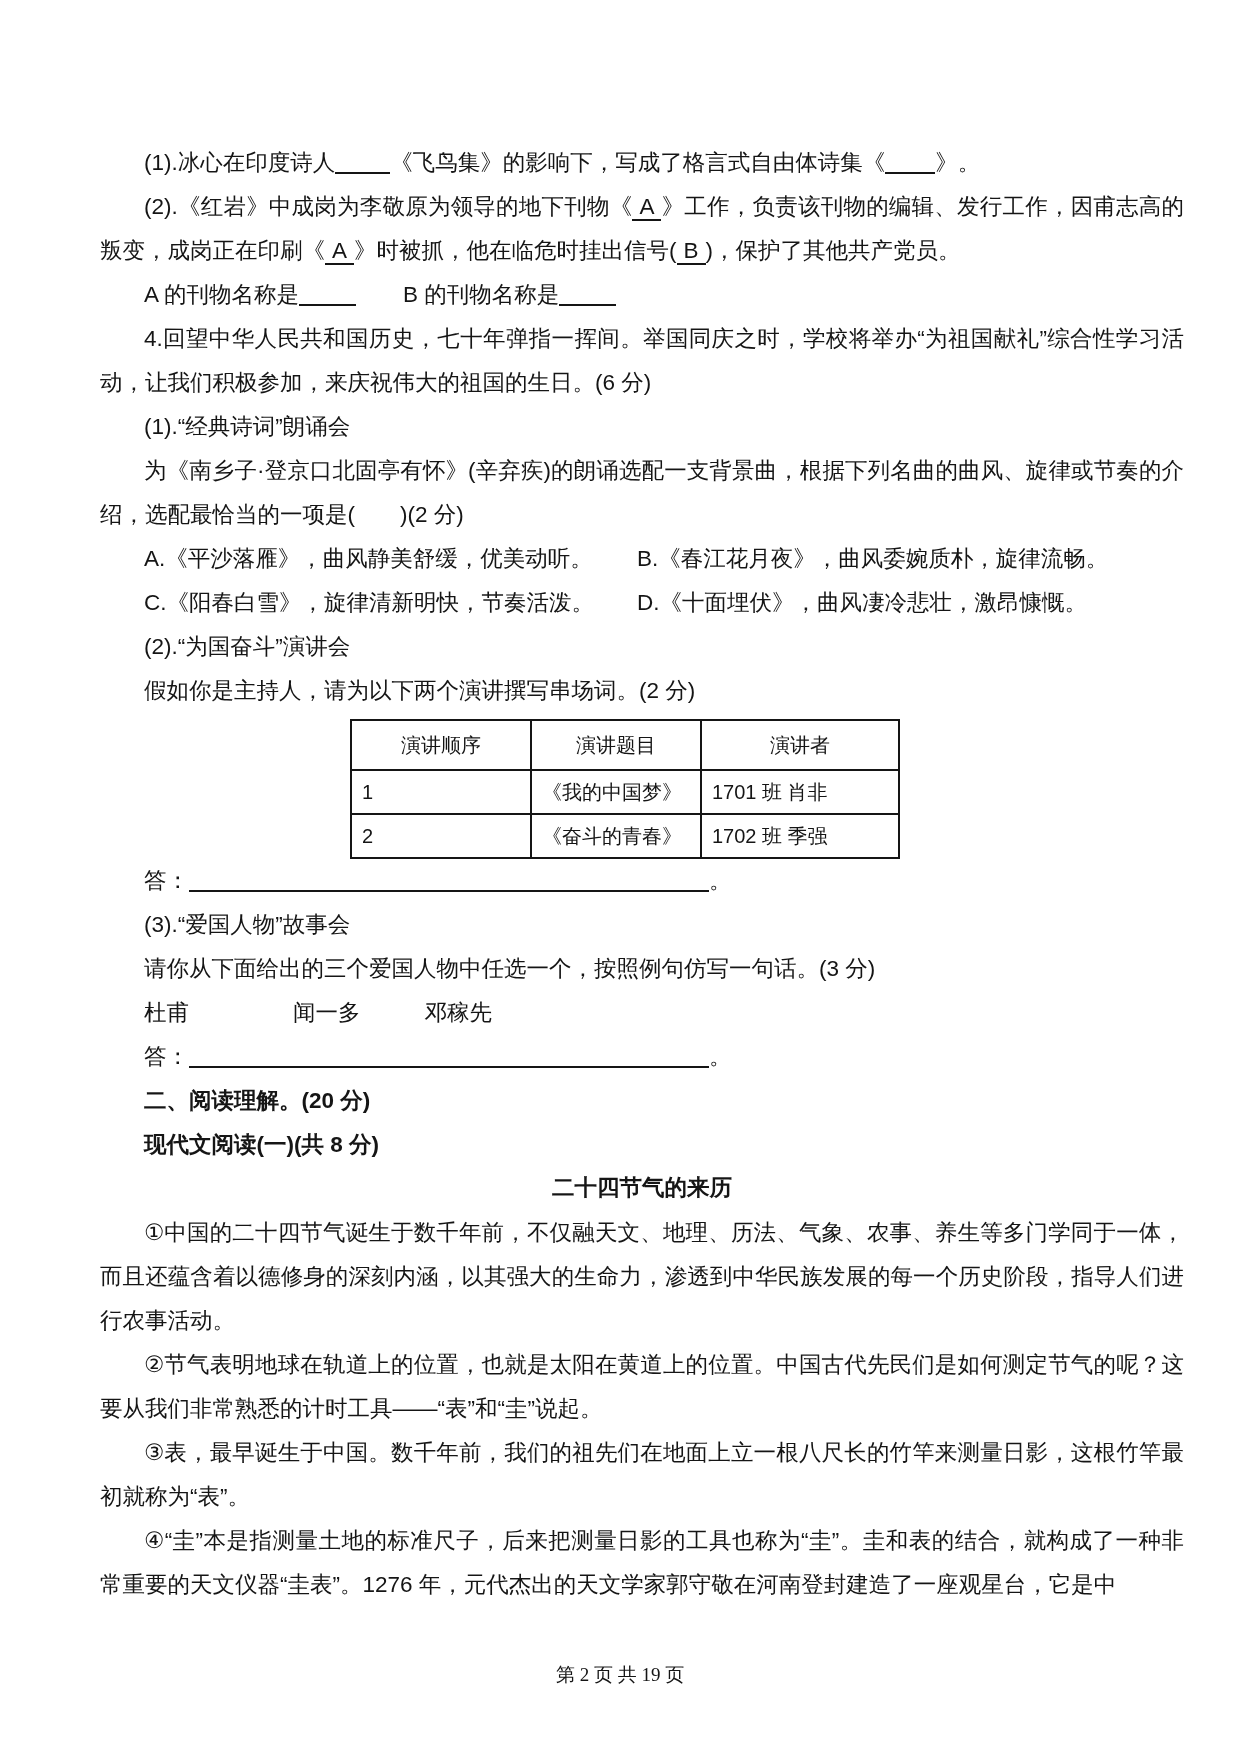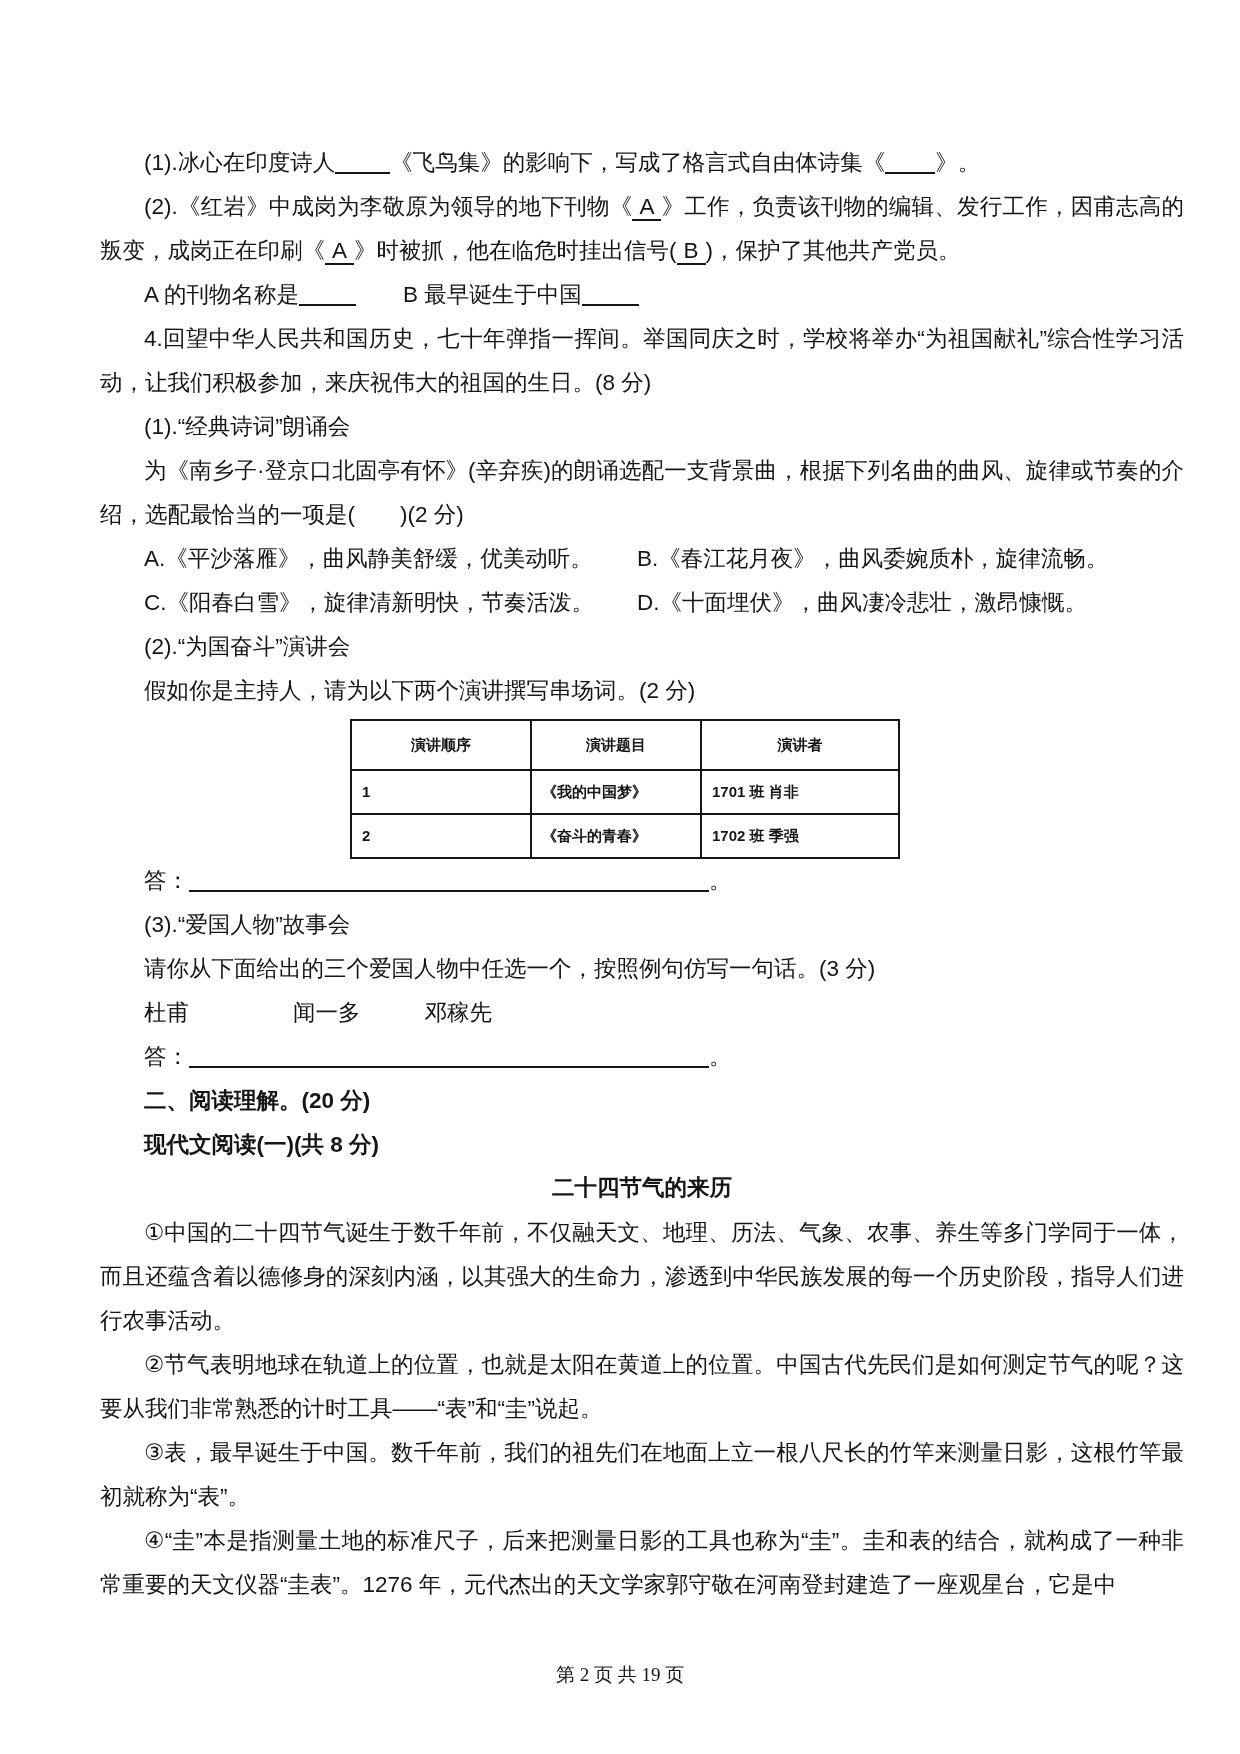--- a/index.html
+++ b/index.html
@@ -30,43 +30,43 @@
   
   .opts{display:flex;padding-left:44px;text-align:left;}
   .opts .left{flex:0 0 493px;}
   .opts .right{flex:1;}
   
   table.speech{
     border-collapse:collapse;table-layout:fixed;
     margin:6px 0 0 250px;
   }
   table.speech th,table.speech td{
-    border:2px solid #151515;font-weight:bold;
-    font-size:15px;line-height:26px;margin-left:46px;
+    border:2px solid #151515;font-weight:normal;
+    font-size:20px;line-height:26px;margin-left:46px;
   }
   table.speech th{height:46px;text-align:center;vertical-align:middle;}
   table.speech td{height:40px;padding-left:10px;text-align:left;vertical-align:middle;}
   .footer{
     position:absolute;top:1663px;left:0;width:1240px;
     text-align:center;font-size:19px;line-height:24px;
     font-family:"Liberation Serif","DejaVu Serif",serif;
   }
 </style>
 </head>
 <body>
 
 <div class="page">
 
   <p class="indent"><span>(1).冰心在印度诗人</span><span class="blank w55"></span><span>《飞鸟集》的影响下，写成了格言式自由体诗集《</span><span class="blank w50"></span><span>》。</span></p>
 
   <p class="indent"><span>(2).《红岩》中成岗为李敬原为领导的地下刊物《</span><span class="ul">A</span><span>》工作，负责该刊物的编辑、发行工作，因甫志高的叛变，成岗正在印刷《</span><span class="ul">A</span><span>》时被抓，他在临危时挂出信号(</span><span class="ul">B</span><span>)，保护了其他共产党员。</span></p>
 
-  <p class="indent"><span>A 的刊物名称是</span><span class="blank w57"></span><span class="hgap"></span><span>B 最早诞生于中国</span><span class="blank w57"></span></p>
+  <p class="indent"><span>A 的刊物名称是</span><span class="blank w57"></span><span class="hgap"></span><span>B 的刊物名称是</span><span class="blank w57"></span></p>
 
-  <p class="indent">4.回望中华人民共和国历史，七十年弹指一挥间。举国同庆之时，学校将举办“为祖国献礼”综合性学习活动，让我们积极参加，来庆祝伟大的祖国的生日。(8 分)</p>
+  <p class="indent">4.回望中华人民共和国历史，七十年弹指一挥间。举国同庆之时，学校将举办“为祖国献礼”综合性学习活动，让我们积极参加，来庆祝伟大的祖国的生日。(6 分)</p>
 
   <p class="indent">(1).“经典诗词”朗诵会</p>
 
   <p class="indent">为《南乡子·登京口北固亭有怀》(辛弃疾)的朗诵选配一支背景曲，根据下列名曲的曲风、旋律或节奏的介绍，选配最恰当的一项是(　　)(2 分)</p>
 
   <div class="opts">
     <span class="left">A.《平沙落雁》，曲风静美舒缓，优美动听。</span>
     <span class="right">B.《春江花月夜》，曲风委婉质朴，旋律流畅。</span>
   </div>
   <div class="opts">

